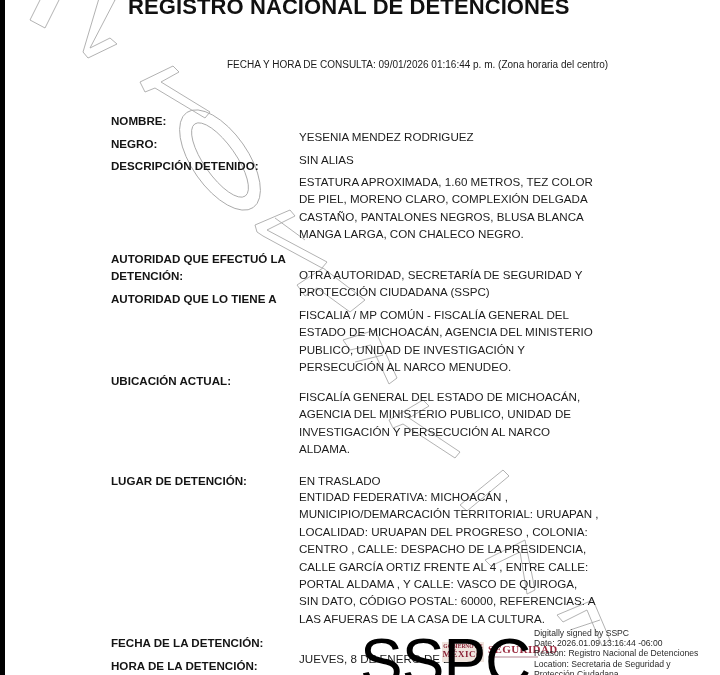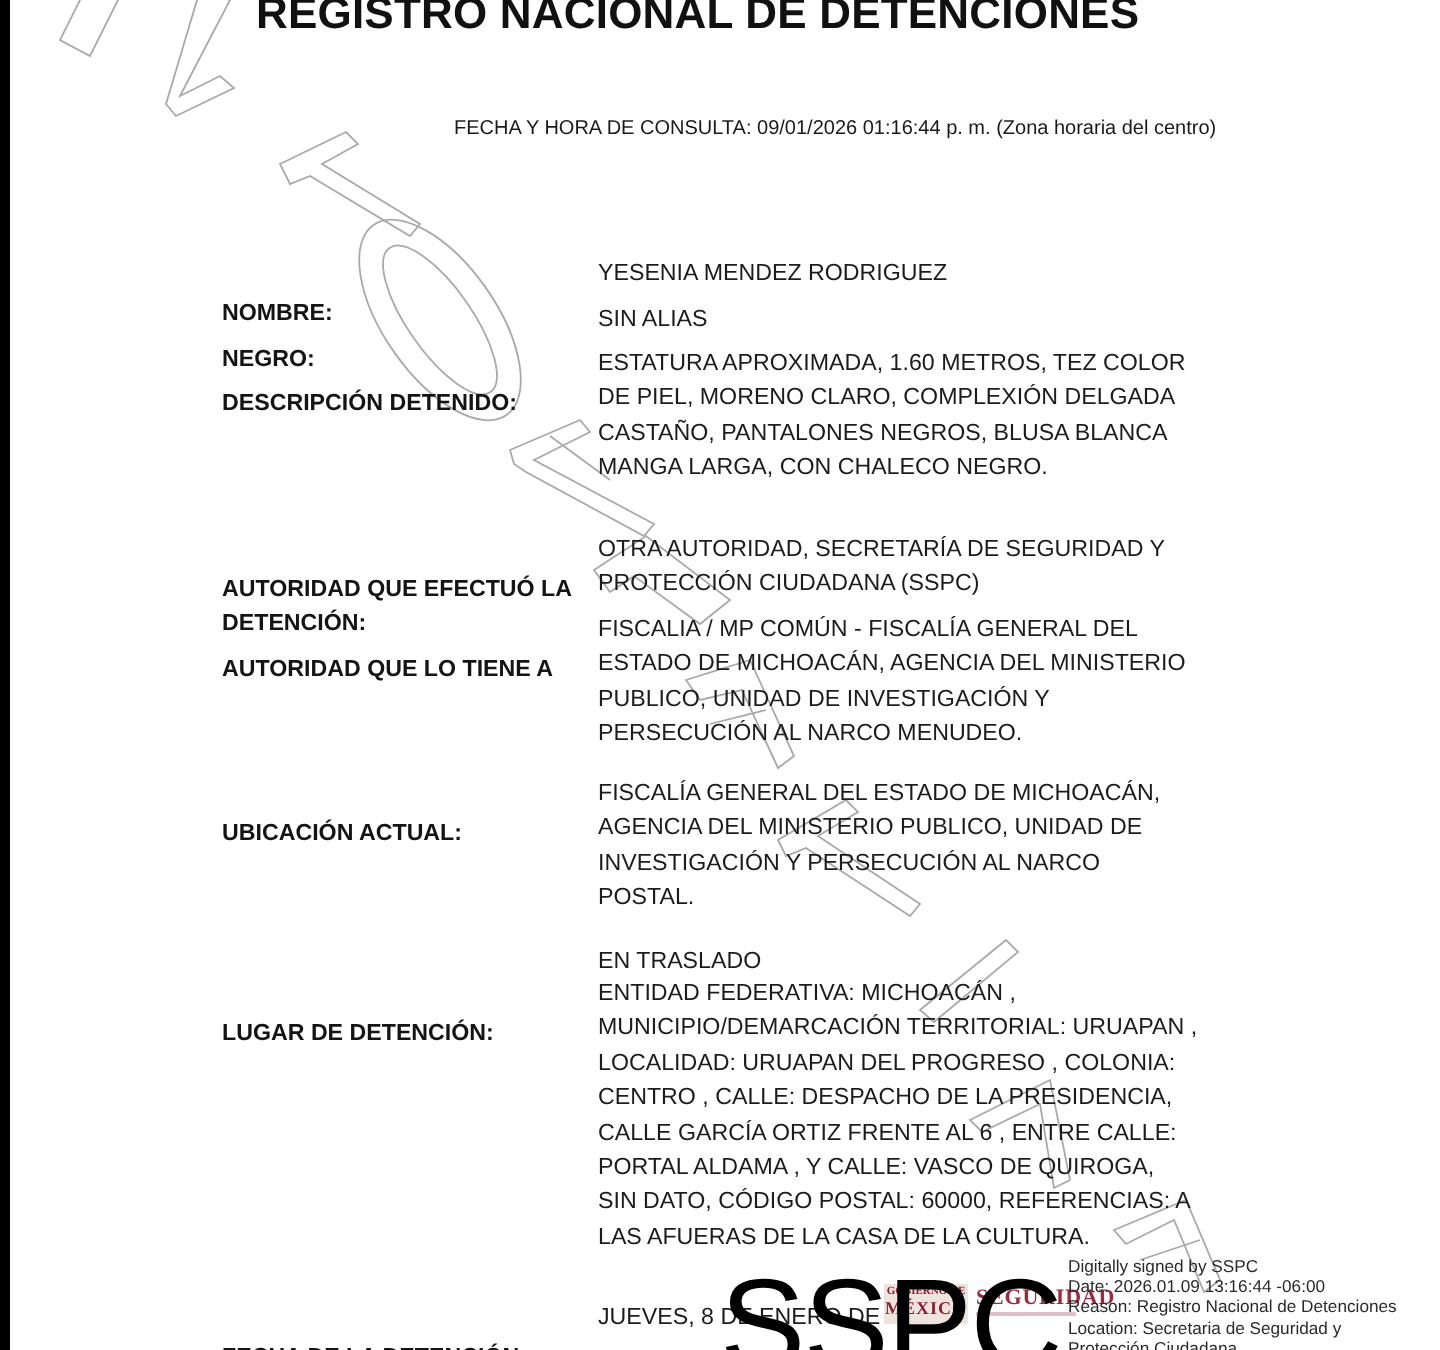--- a/index.html
+++ b/index.html
@@ -50,21 +50,20 @@
       font-size: 11.6px;
       line-height: 17.4px;
     }
     .row .lbl {
       position: absolute;
       left: 0;
       top: 0;
       width: 186px;
       font-weight: bold;
       color: #141414;
-      margin-top: 36px;
     }
     .row .val {
       position: absolute;
       left: 188px;
       top: 16px;
       width: 310px;
       color: #1c1c1c;
     }
     .line { display: block; white-space: nowrap; }
     .watermark {
@@ -239,35 +238,35 @@
   </div>
 
   <div class="row" style="top:372px;">
     <div class="lbl">
       <span class="line">UBICACIÓN ACTUAL:</span>
     </div>
     <div class="val">
       <span class="line">FISCALÍA GENERAL DEL ESTADO DE MICHOACÁN,</span>
       <span class="line">AGENCIA DEL MINISTERIO PUBLICO, UNIDAD DE</span>
       <span class="line">INVESTIGACIÓN Y PERSECUCIÓN AL NARCO</span>
-      <span class="line">POSTAL.</span>
+      <span class="line">ALDAMA.</span>
       <span class="line" style="margin-top:14px;">EN TRASLADO</span>
     </div>
   </div>
 
   <div class="row" style="top:472px;">
     <div class="lbl">
       <span class="line">LUGAR DE DETENCIÓN:</span>
     </div>
     <div class="val">
       <span class="line">ENTIDAD FEDERATIVA: MICHOACÁN ,</span>
       <span class="line">MUNICIPIO/DEMARCACIÓN TERRITORIAL: URUAPAN ,</span>
       <span class="line">LOCALIDAD: URUAPAN DEL PROGRESO , COLONIA:</span>
       <span class="line">CENTRO , CALLE: DESPACHO DE LA PRESIDENCIA,</span>
-      <span class="line">CALLE GARCÍA ORTIZ FRENTE AL 6  , ENTRE CALLE:</span>
+      <span class="line">CALLE GARCÍA ORTIZ FRENTE AL 4  , ENTRE CALLE:</span>
       <span class="line">PORTAL ALDAMA , Y CALLE: VASCO DE QUIROGA,</span>
       <span class="line">SIN DATO, CÓDIGO POSTAL: 60000, REFERENCIAS: A</span>
       <span class="line">LAS AFUERAS DE LA CASA DE LA CULTURA.</span>
     </div>
   </div>
 
   <div class="row" style="top:634px;">
     <div class="lbl">
       <span class="line">FECHA DE LA DETENCIÓN:</span>
     </div>

